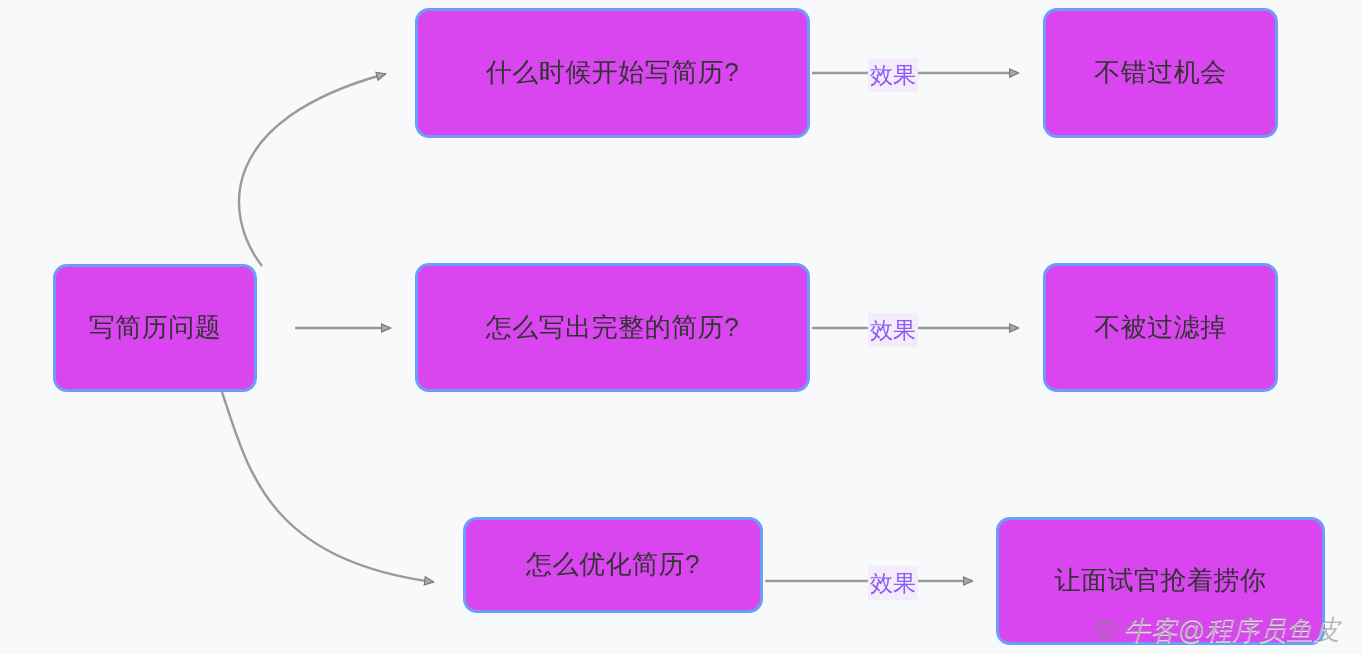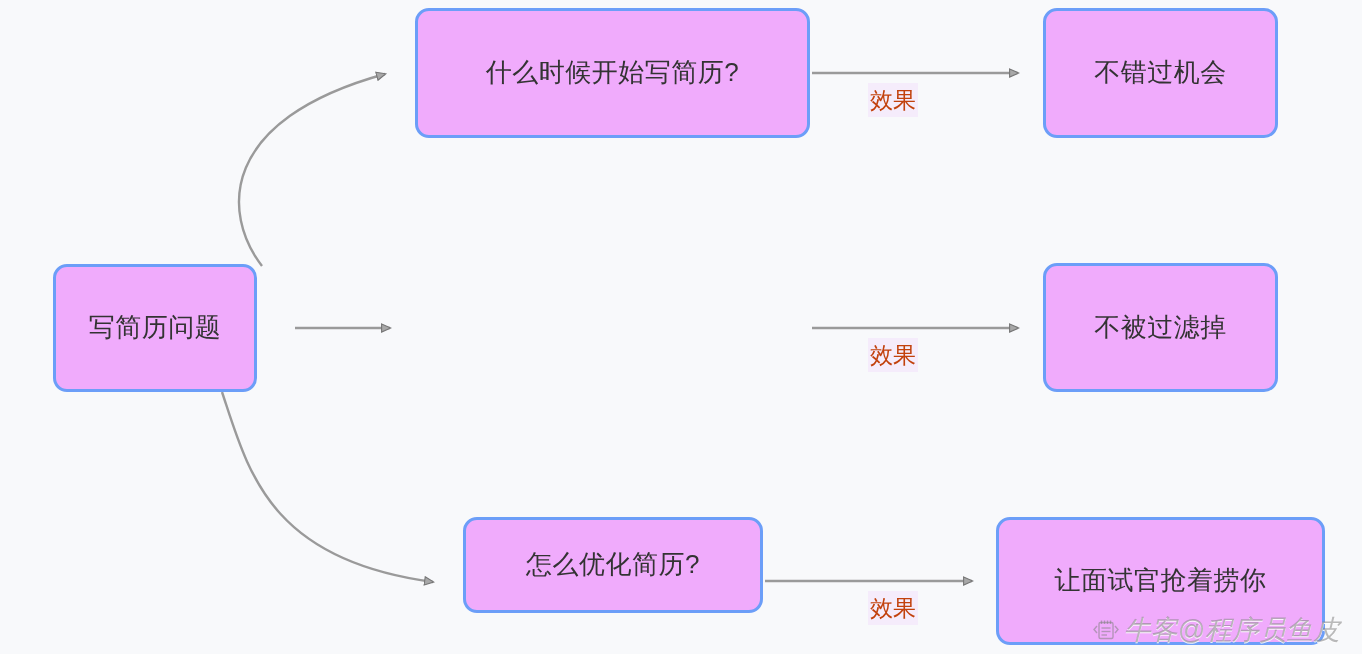--- a/index.html
+++ b/index.html
@@ -24,45 +24,44 @@
     position: absolute;
     left: 0;
     top: 0;
     width: 1362px;
     height: 654px;
     pointer-events: none;
   }
   .node {
     position: absolute;
     box-sizing: border-box;
-    background: #f0abfc;
+    background: #d946ef;
     border: 3px solid #6c9ef8;
     border-radius: 14px;
     display: flex;
     align-items: center;
     justify-content: center;
     color: #333333;
     font-size: 26px;
     letter-spacing: 0.5px;
     line-height: 1.2;
     white-space: nowrap;
   }
   .node-label {
     display: block;
   }
   .edge-label {
     position: absolute;
     background: #f5ecfb;
-    color: #c2410c;
+    color: #8b5cf6;
     font-size: 23px;
     line-height: 28px;
     padding: 3px 2px;
     white-space: nowrap;
     text-align: right;
-    margin-top: 25px;
   }
   #watermark {
     position: absolute;
     right: 22px;
     bottom: 6px;
     display: flex;
     align-items: center;
     gap: 5px;
     font-style: italic;
     font-size: 27px;
@@ -106,20 +105,23 @@
   </svg>
 
   <div class="node" style="left:53px; top:264px; width:204px; height:128px;">
     <span class="node-label">写简历问题</span>
   </div>
 
   <div class="node" style="left:415px; top:8px; width:395px; height:130px;">
     <span class="node-label">什么时候开始写简历?</span>
   </div>
 
+  <div class="node" style="left:415px; top:263px; width:395px; height:129px;">
+    <span class="node-label">怎么写出完整的简历?</span>
+  </div>
 
   <div class="node" style="left:463px; top:517px; width:300px; height:96px;">
     <span class="node-label">怎么优化简历?</span>
   </div>
 
   <div class="node" style="left:1043px; top:8px; width:235px; height:130px;">
     <span class="node-label">不错过机会</span>
   </div>
 
   <div class="node" style="left:1043px; top:263px; width:235px; height:129px;">

